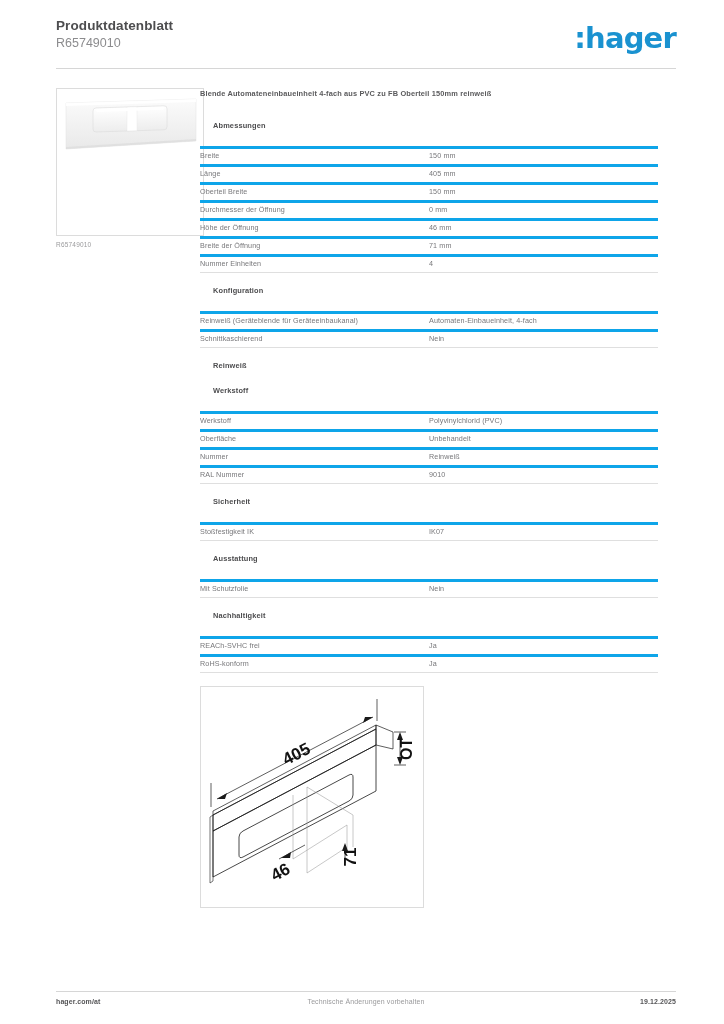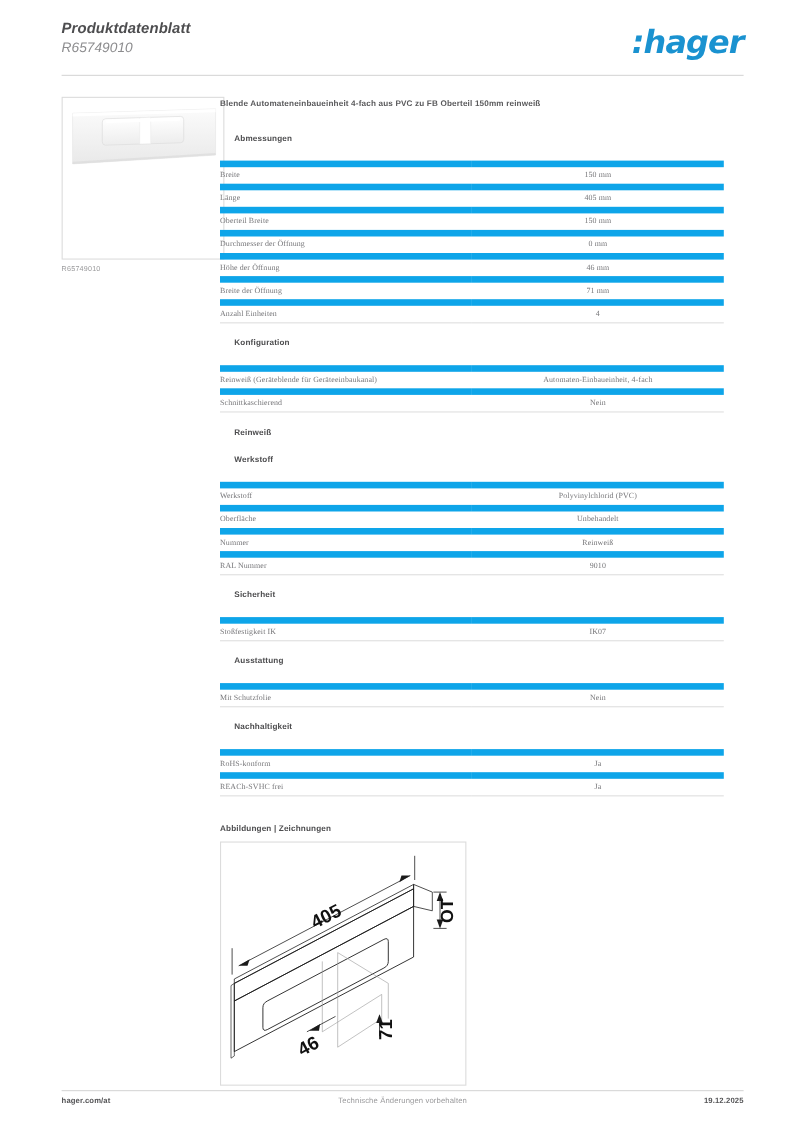--- a/index.html
+++ b/index.html
@@ -13,21 +13,21 @@
     font-family: "Liberation Sans", sans-serif;
     color: #58595b;
     -webkit-font-smoothing: antialiased;
   }
 
   .page { position: relative; width: 724px; height: 1024px; }
 
   
   .header {
     position: absolute;
-    left: 56px; top: 18px; width: 620px; height: 50px; font-style: italic;
+    left: 56px; top: 18px; width: 620px; height: 50px;
   }
   .header-title {
     font-size: 13.5px;
     font-weight: bold;
     color: #4d4d4f;
     letter-spacing: 0.1px;
     line-height: 16px;
     margin: 0;
   }
   .header-subtitle {
@@ -109,32 +109,31 @@
     padding-bottom: 3px;
     margin: 13px;
   }
   table.spec {
     width: 100%;
     border-collapse: collapse;
     table-layout: fixed;
   }
   table.spec tr { height: 15px; }
   table.spec td {
-    border-top: 6px solid #0ea5e9;
+    border-top: 3px solid #0ea5e9;
     font-size: 7.2px;
     color: #77777a;
     letter-spacing: 0.1px;
     padding: 0 0 1px 0;
     vertical-align: middle;
     height: 15px;
     line-height: 14px;
-    font-family: Liberation Serif, serif;
   }
   table.spec td.k { text-align: left; }
-  table.spec td.v { text-align: center; }
+  table.spec td.v { text-align: left; }
   table.spec tr:last-child td { border-bottom: 1px solid #dfdfdf; }
 
   
   .draw-heading {
     font-size: 7.4px;
     font-weight: bold;
     color: #4d4d4f;
     letter-spacing: 0.15px;
     margin: 24px 0 8px 0;
   }
@@ -242,21 +241,21 @@
               </tr>
               <tr>
                 <td class="k">Höhe der Öffnung</td>
                 <td class="v">46 mm</td>
               </tr>
               <tr>
                 <td class="k">Breite der Öffnung</td>
                 <td class="v">71 mm</td>
               </tr>
               <tr>
-                <td class="k">Anzahl Einheiten</td>
+                <td class="k">Nummer Einheiten</td>
                 <td class="v">4</td>
               </tr>
             </tbody>
           </table>
         </div>
         <div class="group">
           <div class="group-title">Konfiguration</div>
           <table class="spec">
             <tbody>
               <tr>
@@ -316,33 +315,32 @@
                 <td class="v">Nein</td>
               </tr>
             </tbody>
           </table>
         </div>
         <div class="group">
           <div class="group-title">Nachhaltigkeit</div>
           <table class="spec">
             <tbody>
               <tr>
+                <td class="k">REACh-SVHC frei</td>
+                <td class="v">Ja</td>
+              </tr>
+              <tr>
                 <td class="k">RoHS-konform</td>
                 <td class="v">Ja</td>
               </tr>
-              <tr>
-                <td class="k">REACh-SVHC frei</td>
-                <td class="v">Ja</td>
-              </tr>
             </tbody>
           </table>
         </div>
       </div>
 
-    <div class="draw-heading">Abbildungen | Zeichnungen</div>
 
     <div class="draw-frame">
       <svg width="222" height="220" viewBox="0 0 222 220">
         <g fill="none" stroke="#1a1a1a" stroke-width="0.8" stroke-linejoin="round">
 
           <polygon points="12,128 175,42 175,58 12,144"></polygon>
 
           <polygon points="12,124 175,38 175,42 12,128" stroke-width="0.7"></polygon>
 
           <polygon points="175,38 192,45 192,62 175,58" stroke-width="0.7"></polygon>

